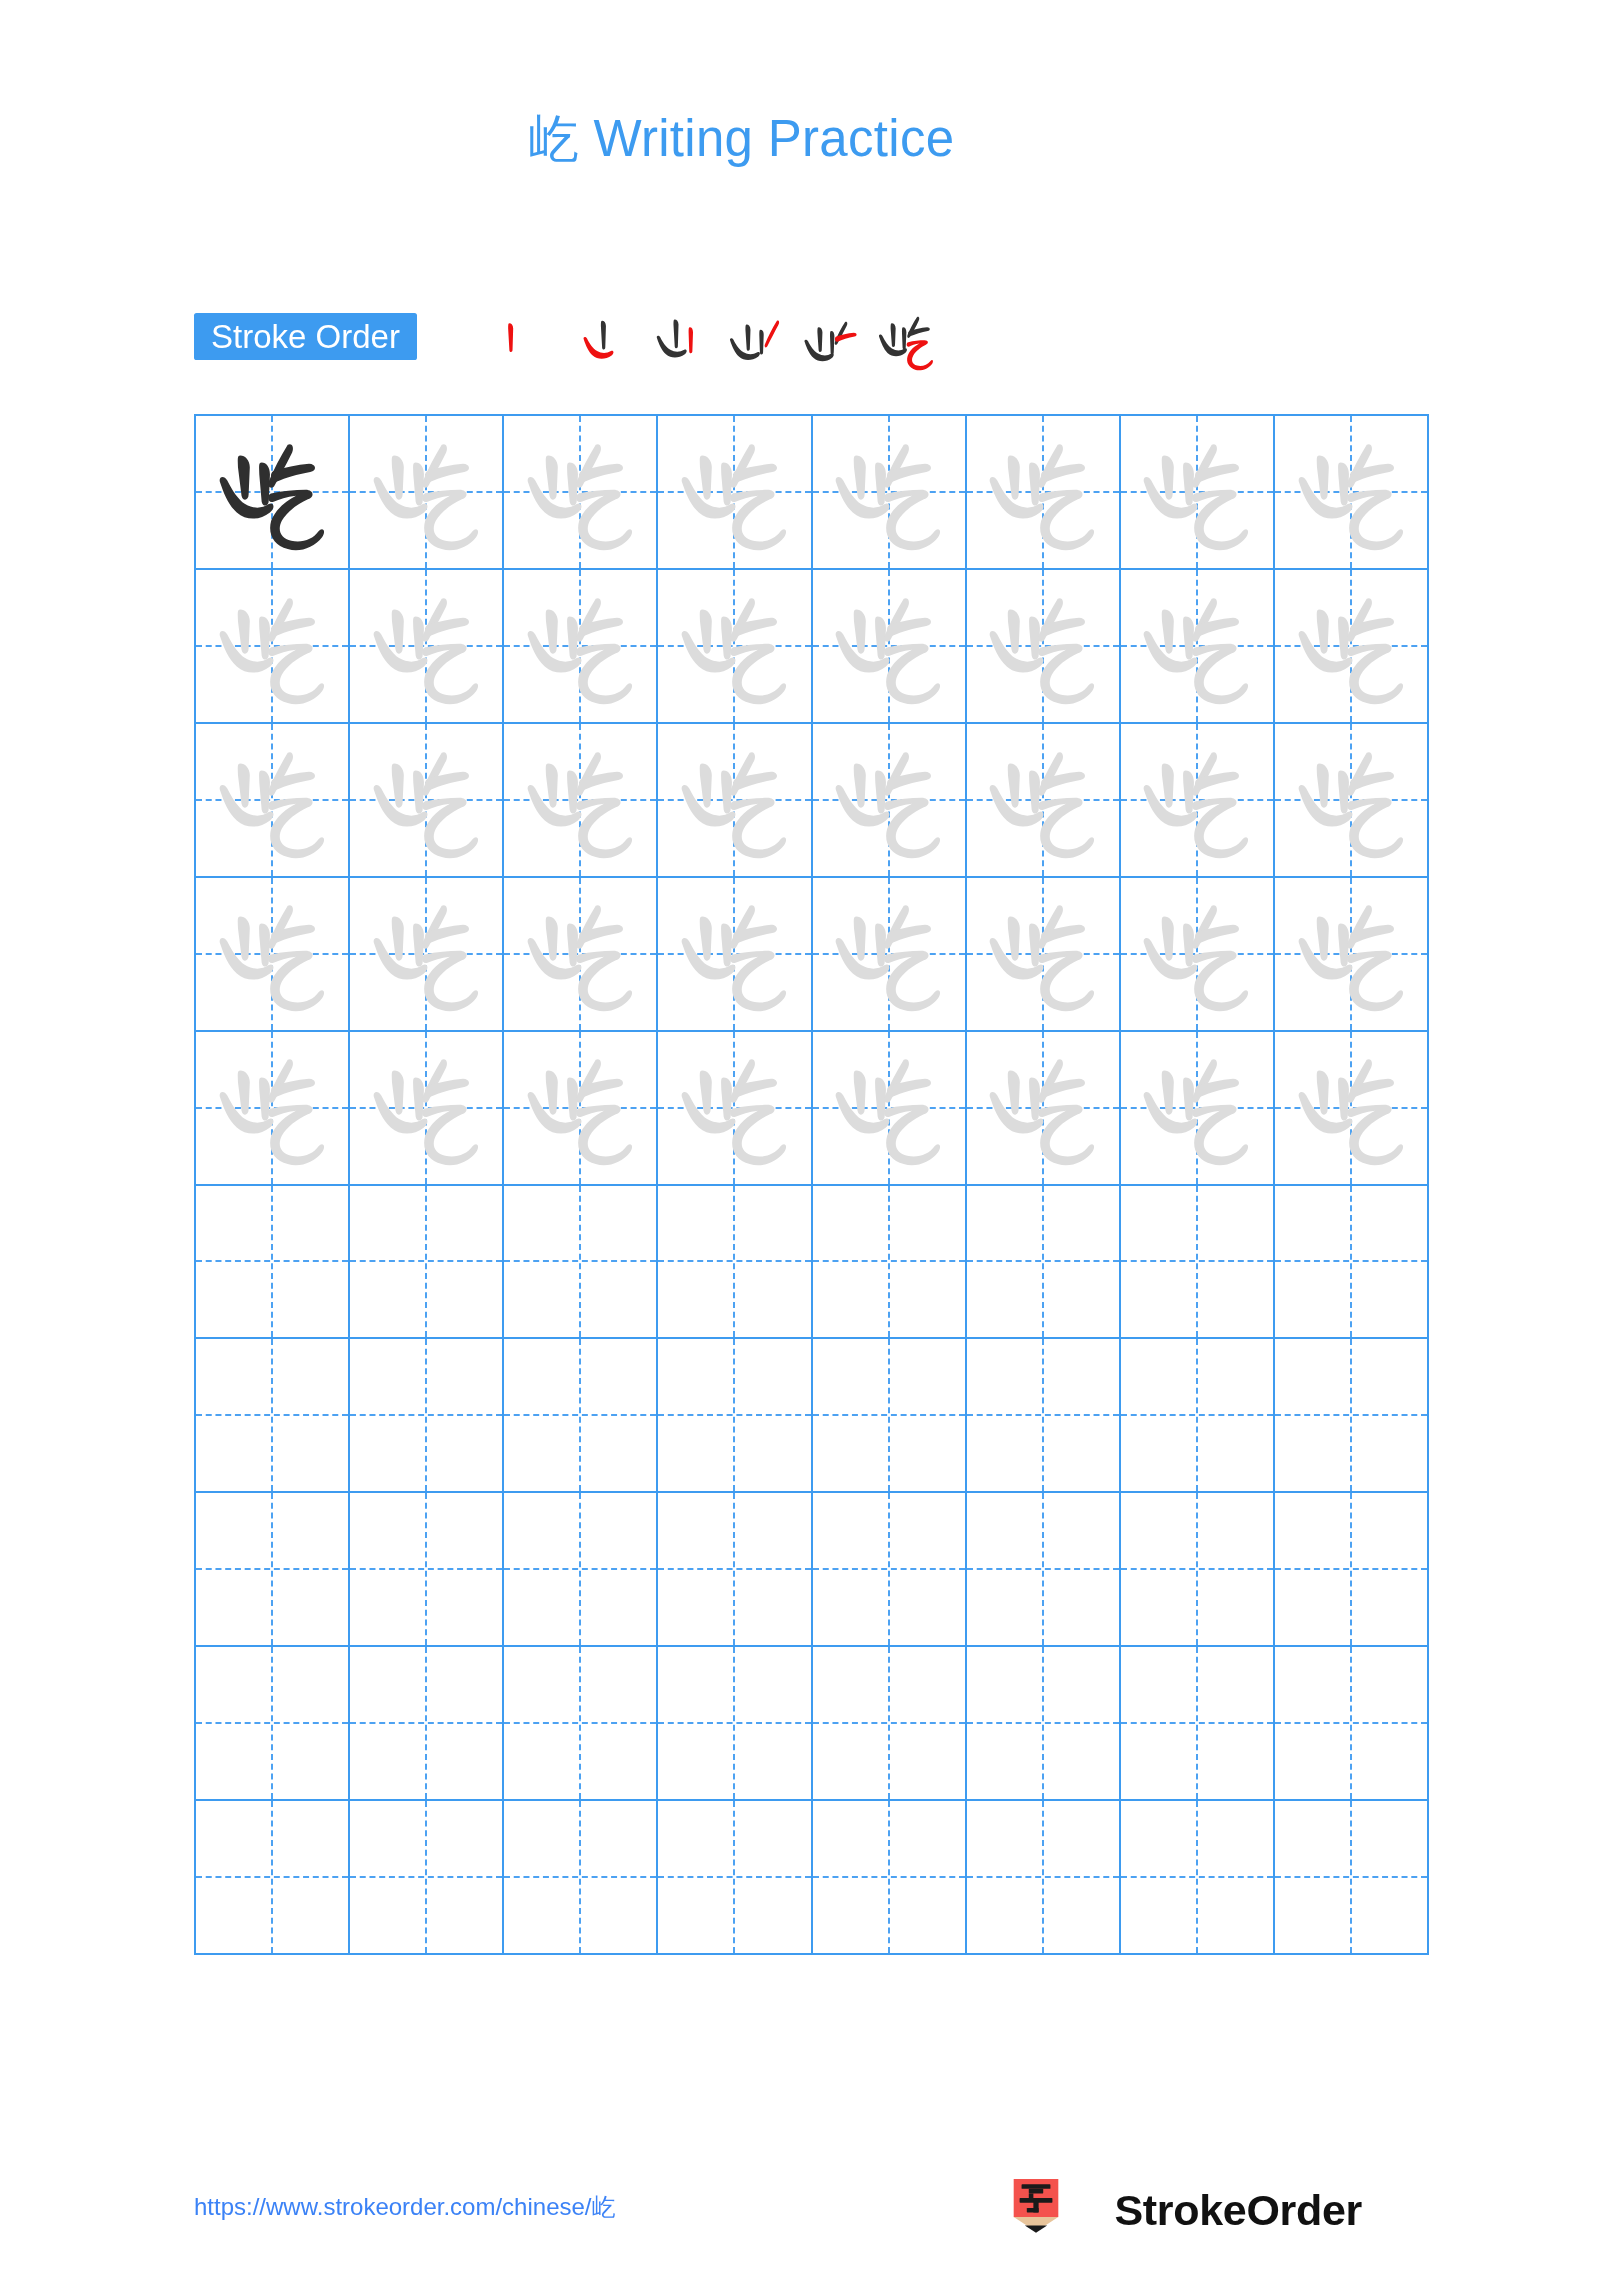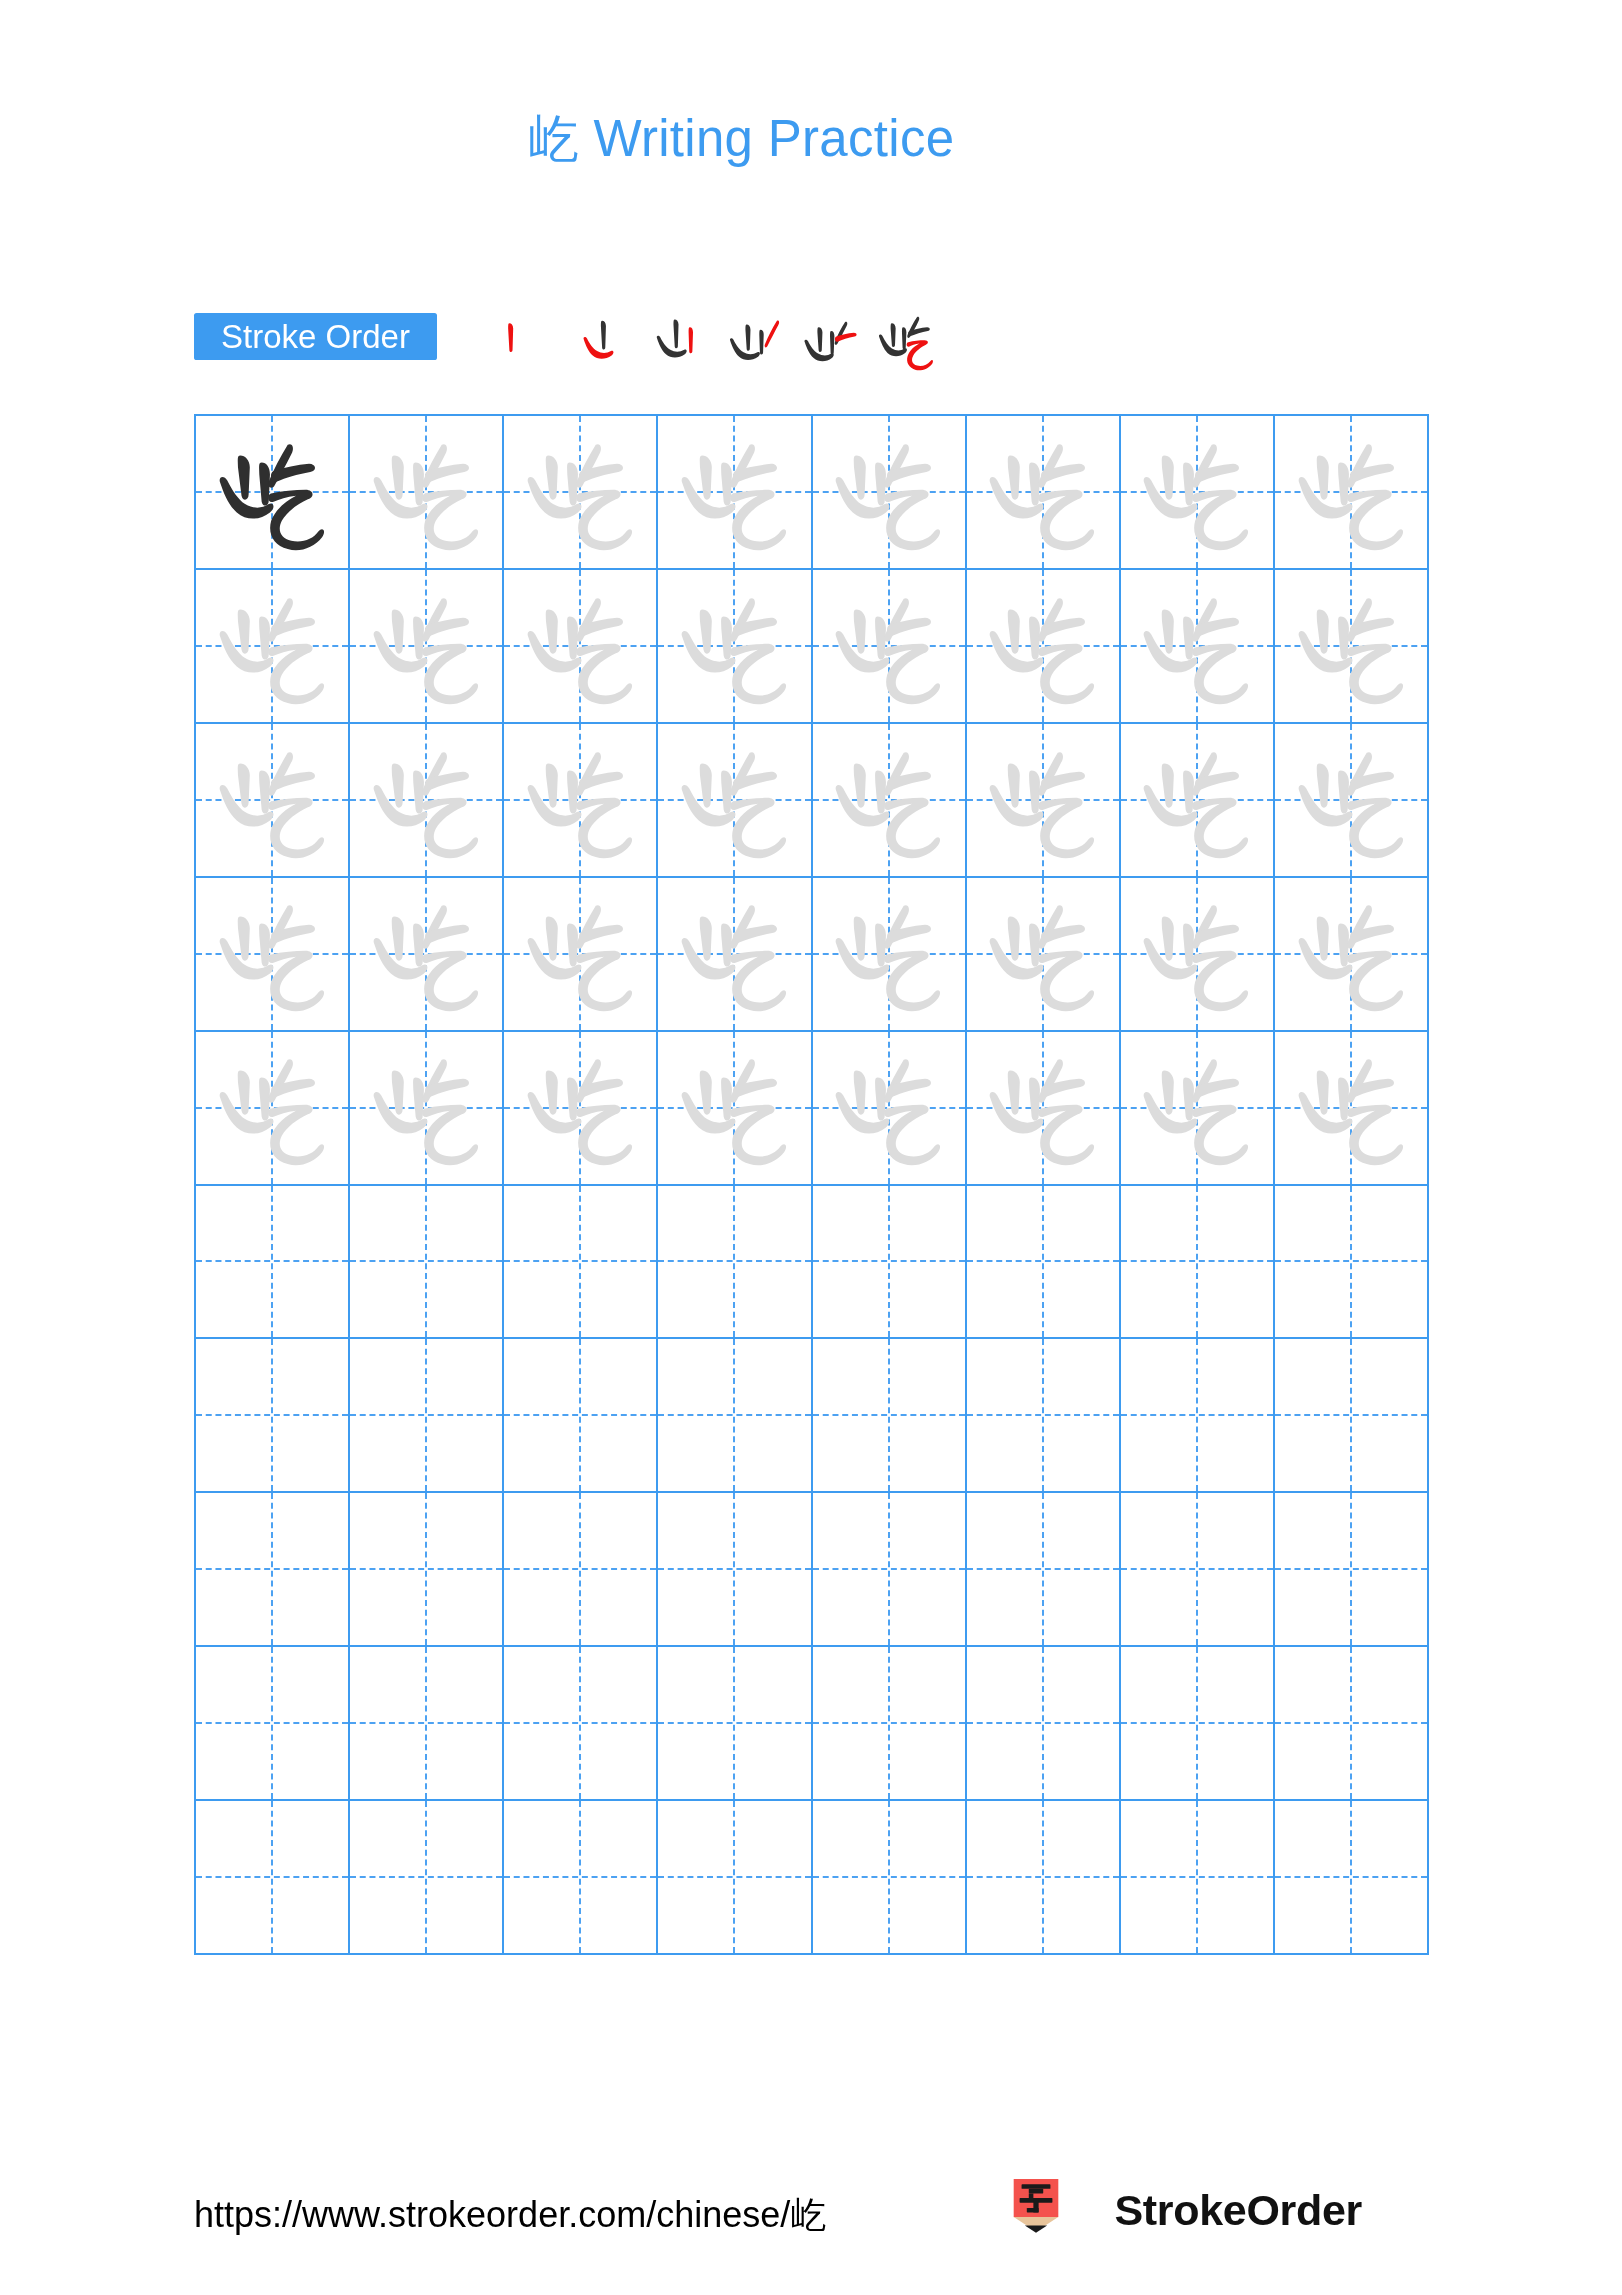--- a/index.html
+++ b/index.html
@@ -36,21 +36,21 @@
     left: 194px;
     width: 1243px;
     height: 65px;
   }
   #stroke-order-badge {
     position: absolute;
     left: 0;
     top: 5.2px;
     height: 47px;
     line-height: 47px;
-    padding: 0 27px;
+    padding: 0 17px;
     background: #3d9bf0;
     color: #ffffff;
     font-size: 33px;
     font-weight: 400;
     border-radius: 2.6px;
     white-space: nowrap;
     box-sizing: border-box;
   }
   #stroke-sequence {
     position: absolute;
@@ -140,22 +140,22 @@
     display: block;
   }
   .char-dark  .glyph-fill { fill: #2f2f2f; }
   .char-light .glyph-fill { fill: #dcdcdc; }
 
   
   #footer-url {
     position: absolute;
     left: 194px;
     top: 2191px;
-    font-size: 36px;
-    color: #000000;
+    font-size: 24px;
+    color: #3b82f6;
     text-decoration: none;
     white-space: nowrap;
   }
   #footer-brand {
     position: absolute;
     left: 1011px;
     top: 2179px;
     height: 63px;
     display: flex;
     align-items: center;

